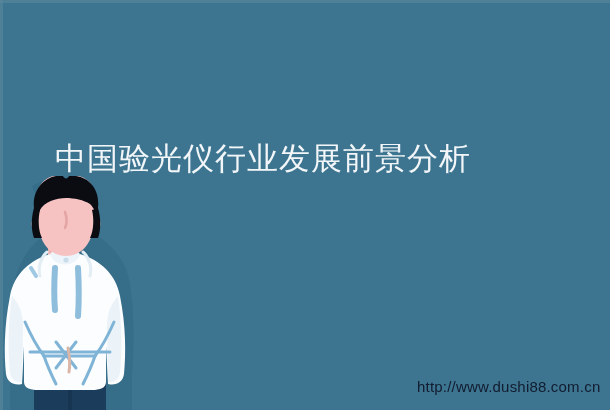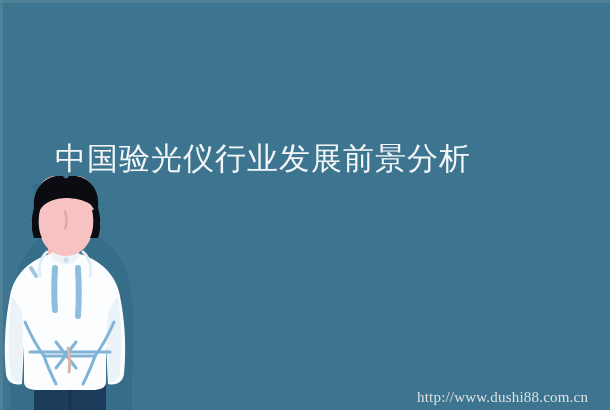--- a/index.html
+++ b/index.html
@@ -6,21 +6,21 @@
     margin: 0;
     padding: 0;
     background: #ffffff;
   }
   #canvas {
     position: relative;
     width: 610px;
     height: 410px;
     overflow: hidden;
     background: #3D7590;
-    font-family: Liberation Serif, serif;
+    font-family: Liberation Sans, sans-serif;
   }
   
   #edge-top {
     position: absolute;
     left: 0; top: 0;
     width: 610px; height: 3px;
     background: #5D889E;
     opacity: 0.55;
   }
   #edge-left {
@@ -45,22 +45,22 @@
     line-height: 40px;
     letter-spacing: 1px;
     white-space: nowrap;
     font-weight: 400;
   }
 
   
   #watermark {
     position: absolute;
     left: 417px;
-    top: 387px;
-    color: #e5e5e5;
+    top: 377px;
+    color: #0f172a;
     font-size: 15px;
     line-height: 20px;
     letter-spacing: 0.2px;
     white-space: nowrap;
     opacity: 0.95;
   }
 
   
   #illustration {
     position: absolute;

